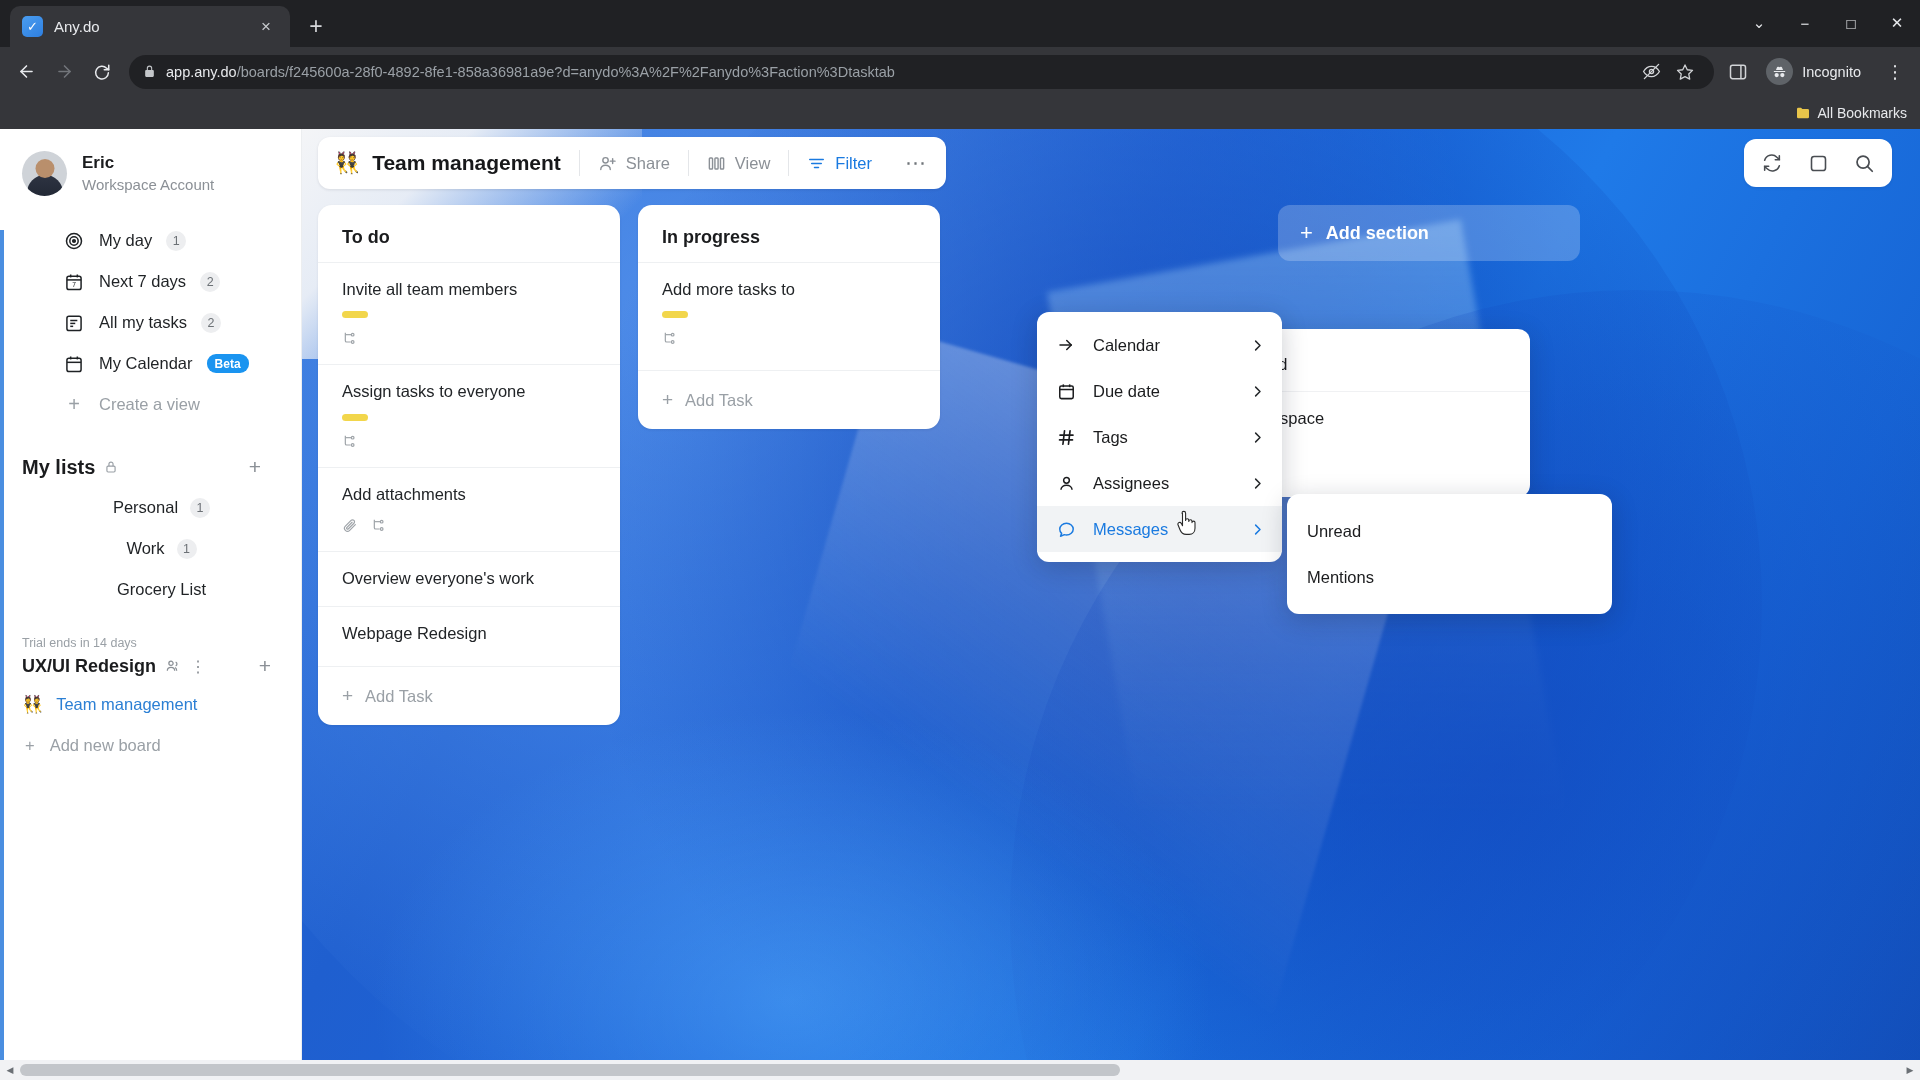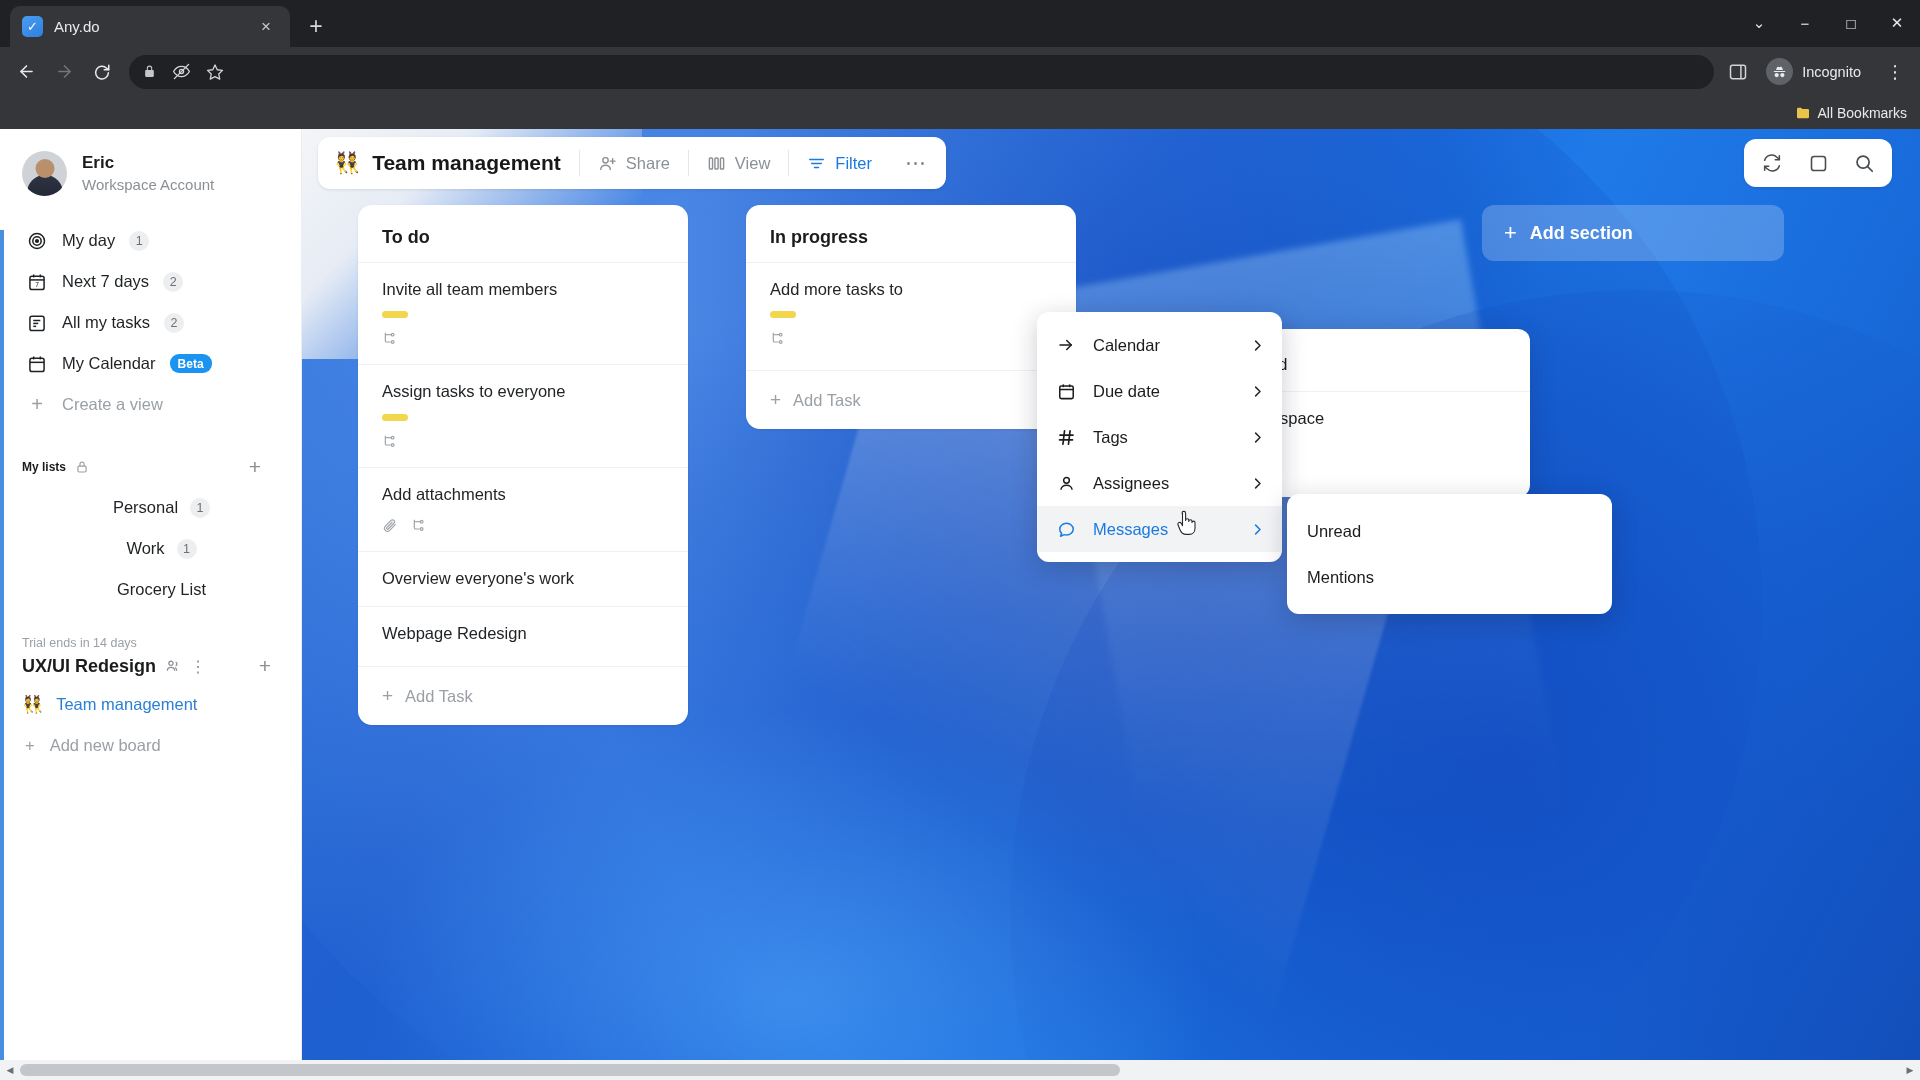--- a/index.html
+++ b/index.html
@@ -115,21 +115,21 @@
     width: 36px; height: 30px; border-radius: 18px 18px 3px 3px;
     background: linear-gradient(#2e3442,#1d2330);
   }
   .avatar::before{
     content:""; position:absolute; left:50%; top:17%; transform:translateX(-50%);
     width: 19px; height: 19px; border-radius:50%; background:#b98f6c; z-index:2;
   }
   .pname { font-size: 17px; font-weight: 700; color: #1b1c1e; line-height: 1.35; }
   .psub  { font-size: 15px; color: #8b9096; line-height: 1.35; }
 
-  .navlist { padding: 4px 0 0 4px; }
+  .navlist { padding: 4px 0 0 18px; margin-left: 23px; }
   .navitem {
     height: 41px; display:flex; align-items:center; gap: 14px;
     padding-left: 22px; color:#1f2225; font-size: 16.5px; cursor: default;
   }
   .navitem .nico { width: 22px; height: 22px; flex:none; color:#1f2225;
                    display:flex; align-items:center; justify-content:center; }
   .count {
     min-width: 20px; height: 20px; padding: 0 6px; border-radius: 10px;
     background: #edeef0; color: #6c7176; font-size: 12.5px;
     display:flex; align-items:center; justify-content:center; font-weight: 500;
@@ -137,21 +137,21 @@
   .beta {
     background: #1a94f0; color:#fff; font-size: 12px; font-weight: 700;
     padding: 2.5px 8px; border-radius: 9px;
   }
   .navitem.muted { color: #9aa0a6; }
   .navitem.muted .nico { color:#9aa0a6; font-size: 20px; font-weight: 300; }
 
   .sec-head {
     display:flex; align-items:center; padding: 30px 22px 8px 22px; gap: 9px;
   }
-  .sec-title { font-size: 12px; font-weight: 700; color: #1b1c1e; }
+  .sec-title { font-size: 20px; font-weight: 700; color: #1b1c1e; }
   .sec-head .spacer { flex: 1; }
   .sec-plus { color: #8b9096; font-size: 21px; font-weight: 300; }
   .lock-small { color:#9aa0a6; display:flex; }
 
   .listitem {
     height: 41px; display:flex; align-items:center; gap: 12px;
     padding-left: 22px; color:#1f2225; font-size: 16.5px; justify-content: center;
   }
 
   .trial { font-size: 12.5px; color: #9aa0a6; padding: 26px 22px 2px 22px; }
@@ -240,24 +240,23 @@
   }
   .bt-btn { width: 44px; height: 44px; display:flex; align-items:center;
             justify-content:center; color:#494d52; }
 
   
   .columns {
     position:absolute; left: 16px; top: 76px; right: 0; bottom: 0;
     display: flex; gap: 18px; padding-top: 0; z-index: 3;
   }
   .column {
-    width: 330px; flex: none; background: #ffffff; border-radius: 14px;
+    width: 302px; flex: none; background: #ffffff; border-radius: 14px;
     align-self: flex-start; padding: 22px 0 14px 0; max-height: 620px;
     box-shadow: 0 1px 3px rgba(16,24,40,.08);
-    margin-left: 40px;
   }
   .col-title { font-size: 18px; font-weight: 700; color:#1b1c1e; padding: 0 24px 14px 24px; }
   .card {
     border-top: 1px solid #eef0f2; padding: 16px 24px 14px 24px;
   }
   .card-title { font-size: 16.5px; color: #222528; line-height: 1.3; }
   .tagpill { width: 26px; height: 7px; border-radius: 4px; background:#f2d64b; margin-top: 11px; }
   .card-icons { display:flex; align-items:center; gap: 13px; margin-top: 12px; color:#9fa4a9; }
   .addtask {
     border-top: 1px solid #eef0f2; margin-top: 6px; padding: 18px 24px 4px 24px;
@@ -362,20 +361,21 @@
           <path d="M20.5 13a8.5 8.5 0 1 1-2.4-6.1L21 9"></path>
         </svg>
     </div>
 
     <div class="omnibox">
       <span class="lock-ico">
         <svg width="13" height="13" viewBox="0 0 24 24" fill="currentColor">
             <path d="M12 1a5 5 0 0 0-5 5v3H6a2 2 0 0 0-2 2v9a2 2 0 0 0 2 2h12a2 2 0 0 0 2-2v-9a2 2 0 0 0-2-2h-1V6a5 5 0 0 0-5-5zm0 2a3 3 0 0 1 3 3v3H9V6a3 3 0 0 1 3-3z"></path>
           </svg>
       </span>
+      <span class="url"><span class="host">app.any.do</span><span class="rest">/boards/f245600a-28f0-4892-8fe1-858a36981a9e?d=anydo%3A%2F%2Fanydo%3Faction%3Dtasktab</span></span>
       <span class="omni-right">
         <span class="icon-btn">
           <svg width="19" height="19" viewBox="0 0 24 24" fill="none" stroke="currentColor" stroke-width="1.7" stroke-linecap="round">
               <path d="M2 12s3.8-6.5 10-6.5S22 12 22 12s-3.8 6.5-10 6.5S2 12 2 12z"></path>
               <circle cx="12" cy="12" r="2.6"></circle>
               <line x1="3" y1="21" x2="21" y2="3"></line>
             </svg>
         </span>
         <span class="icon-btn">
           <svg width="18" height="18" viewBox="0 0 24 24" fill="none" stroke="currentColor" stroke-width="1.7" stroke-linejoin="round">

